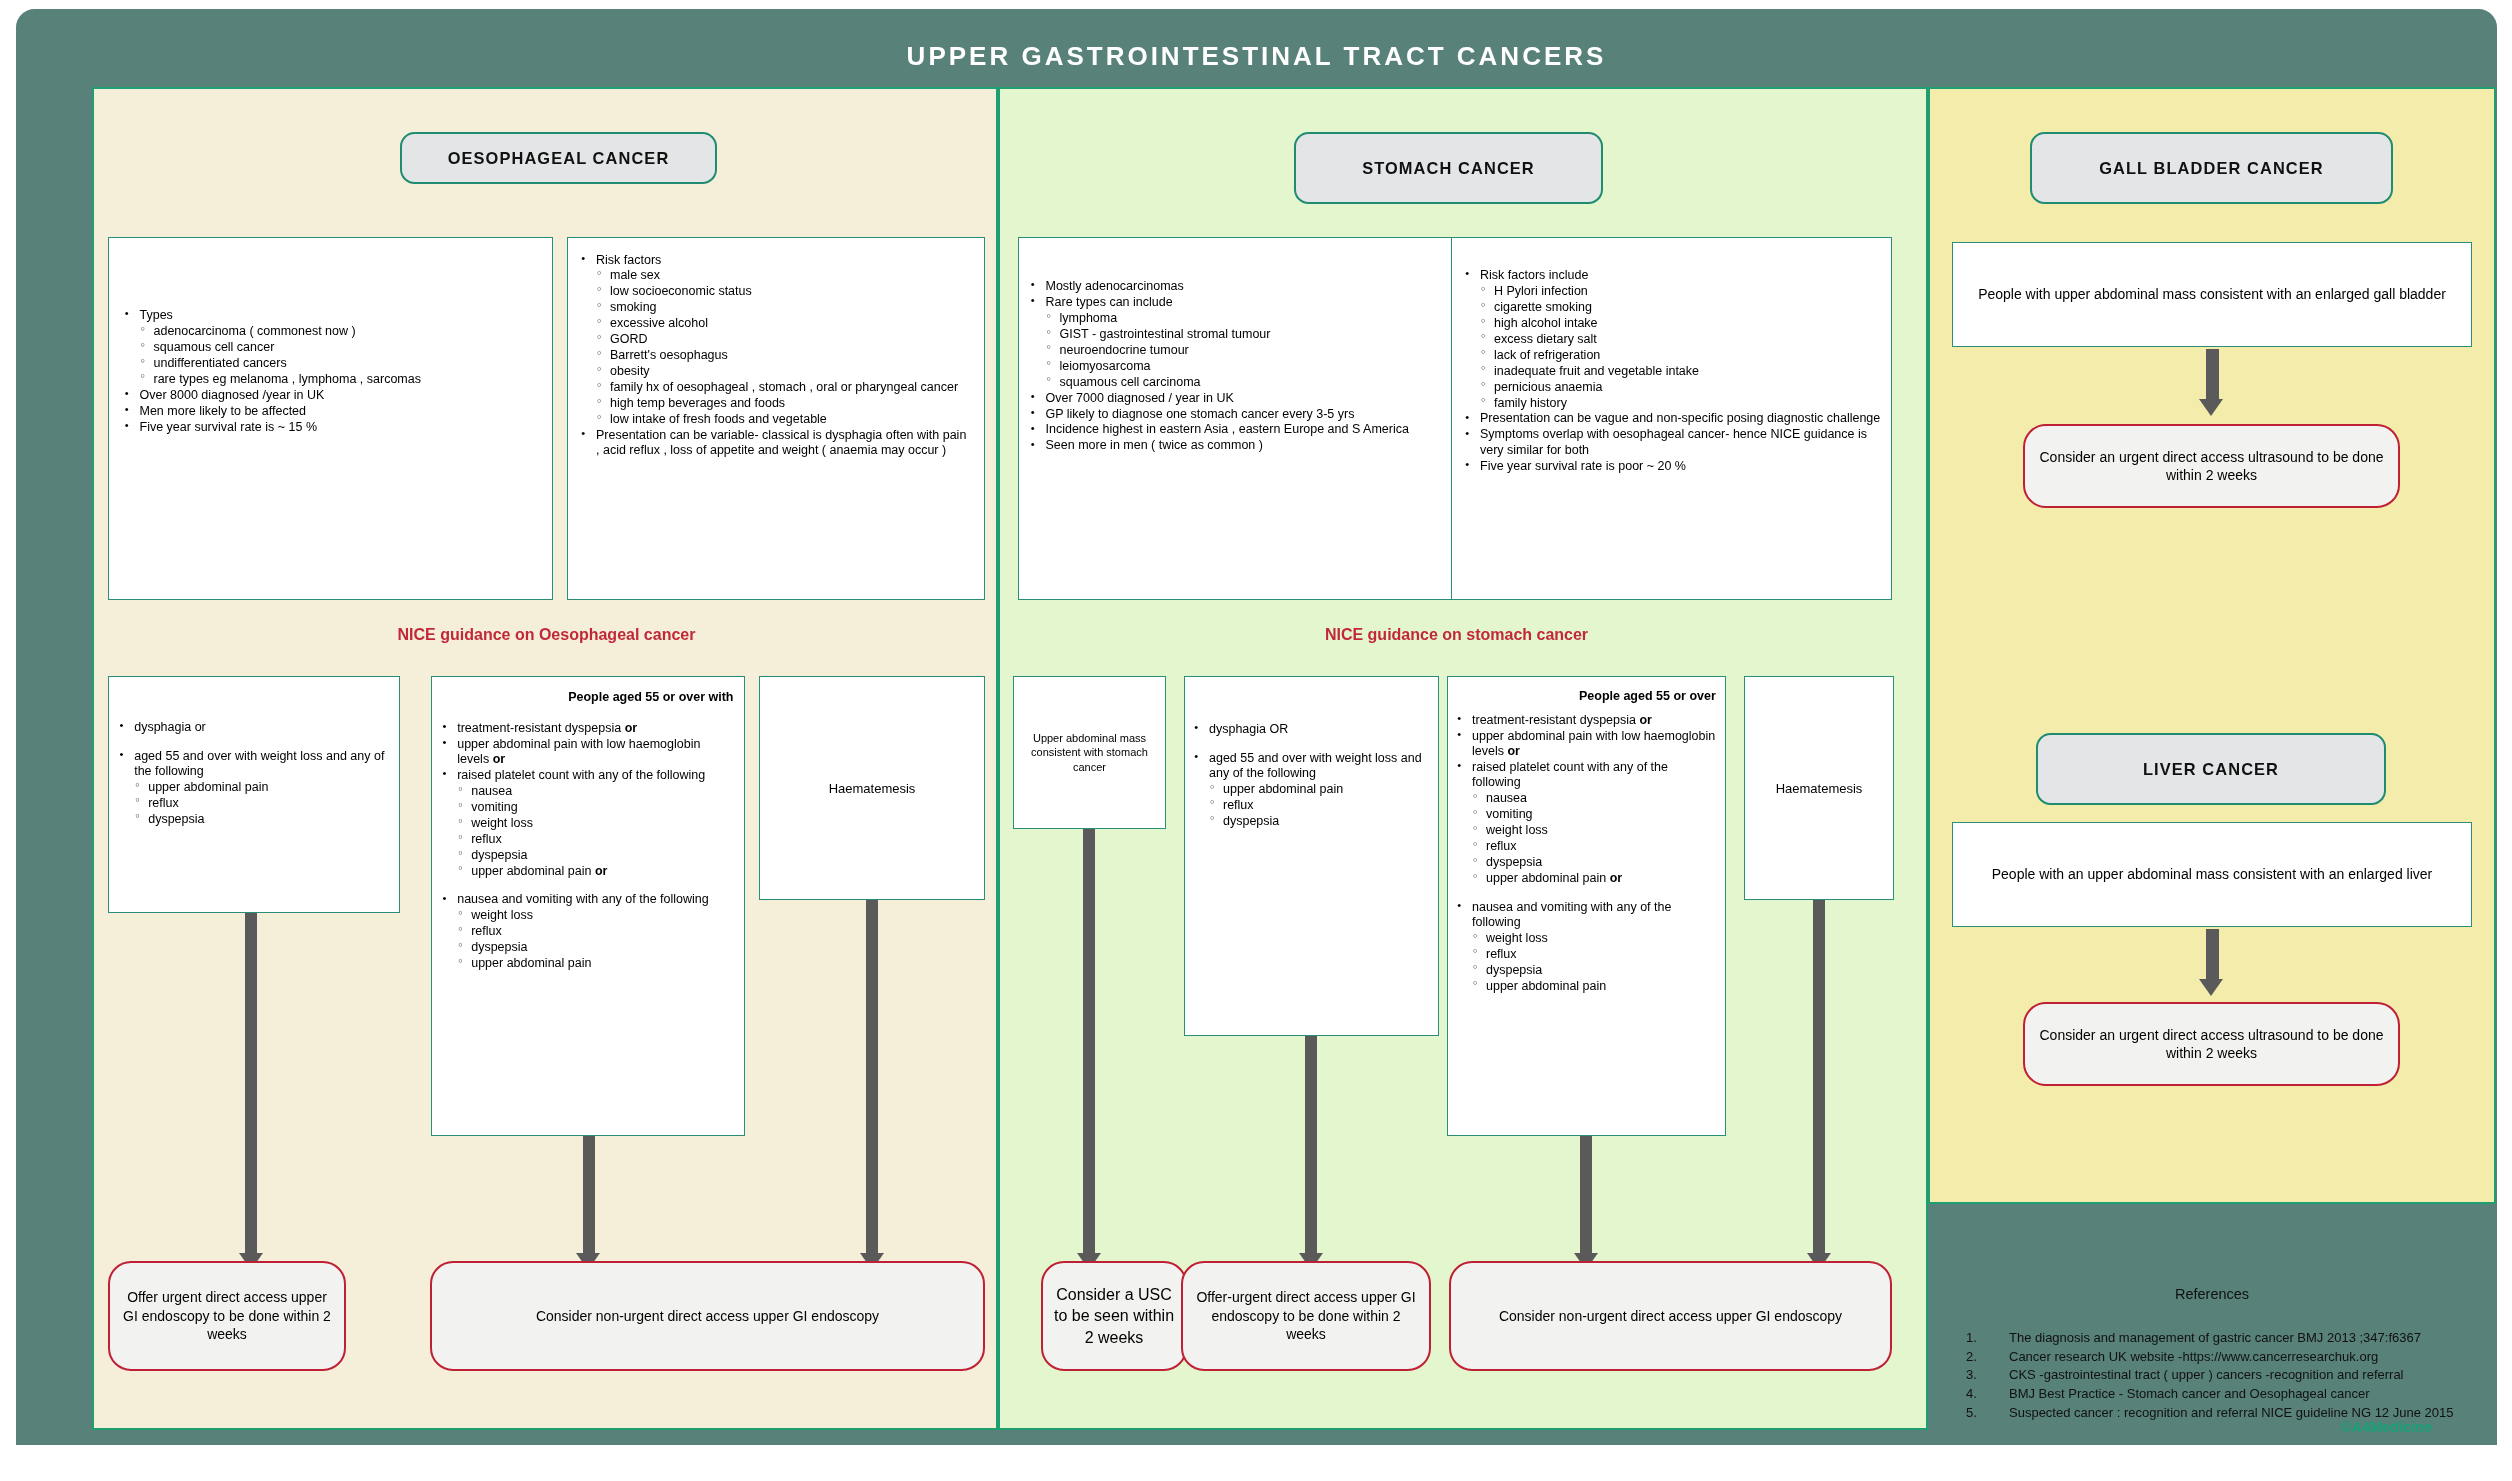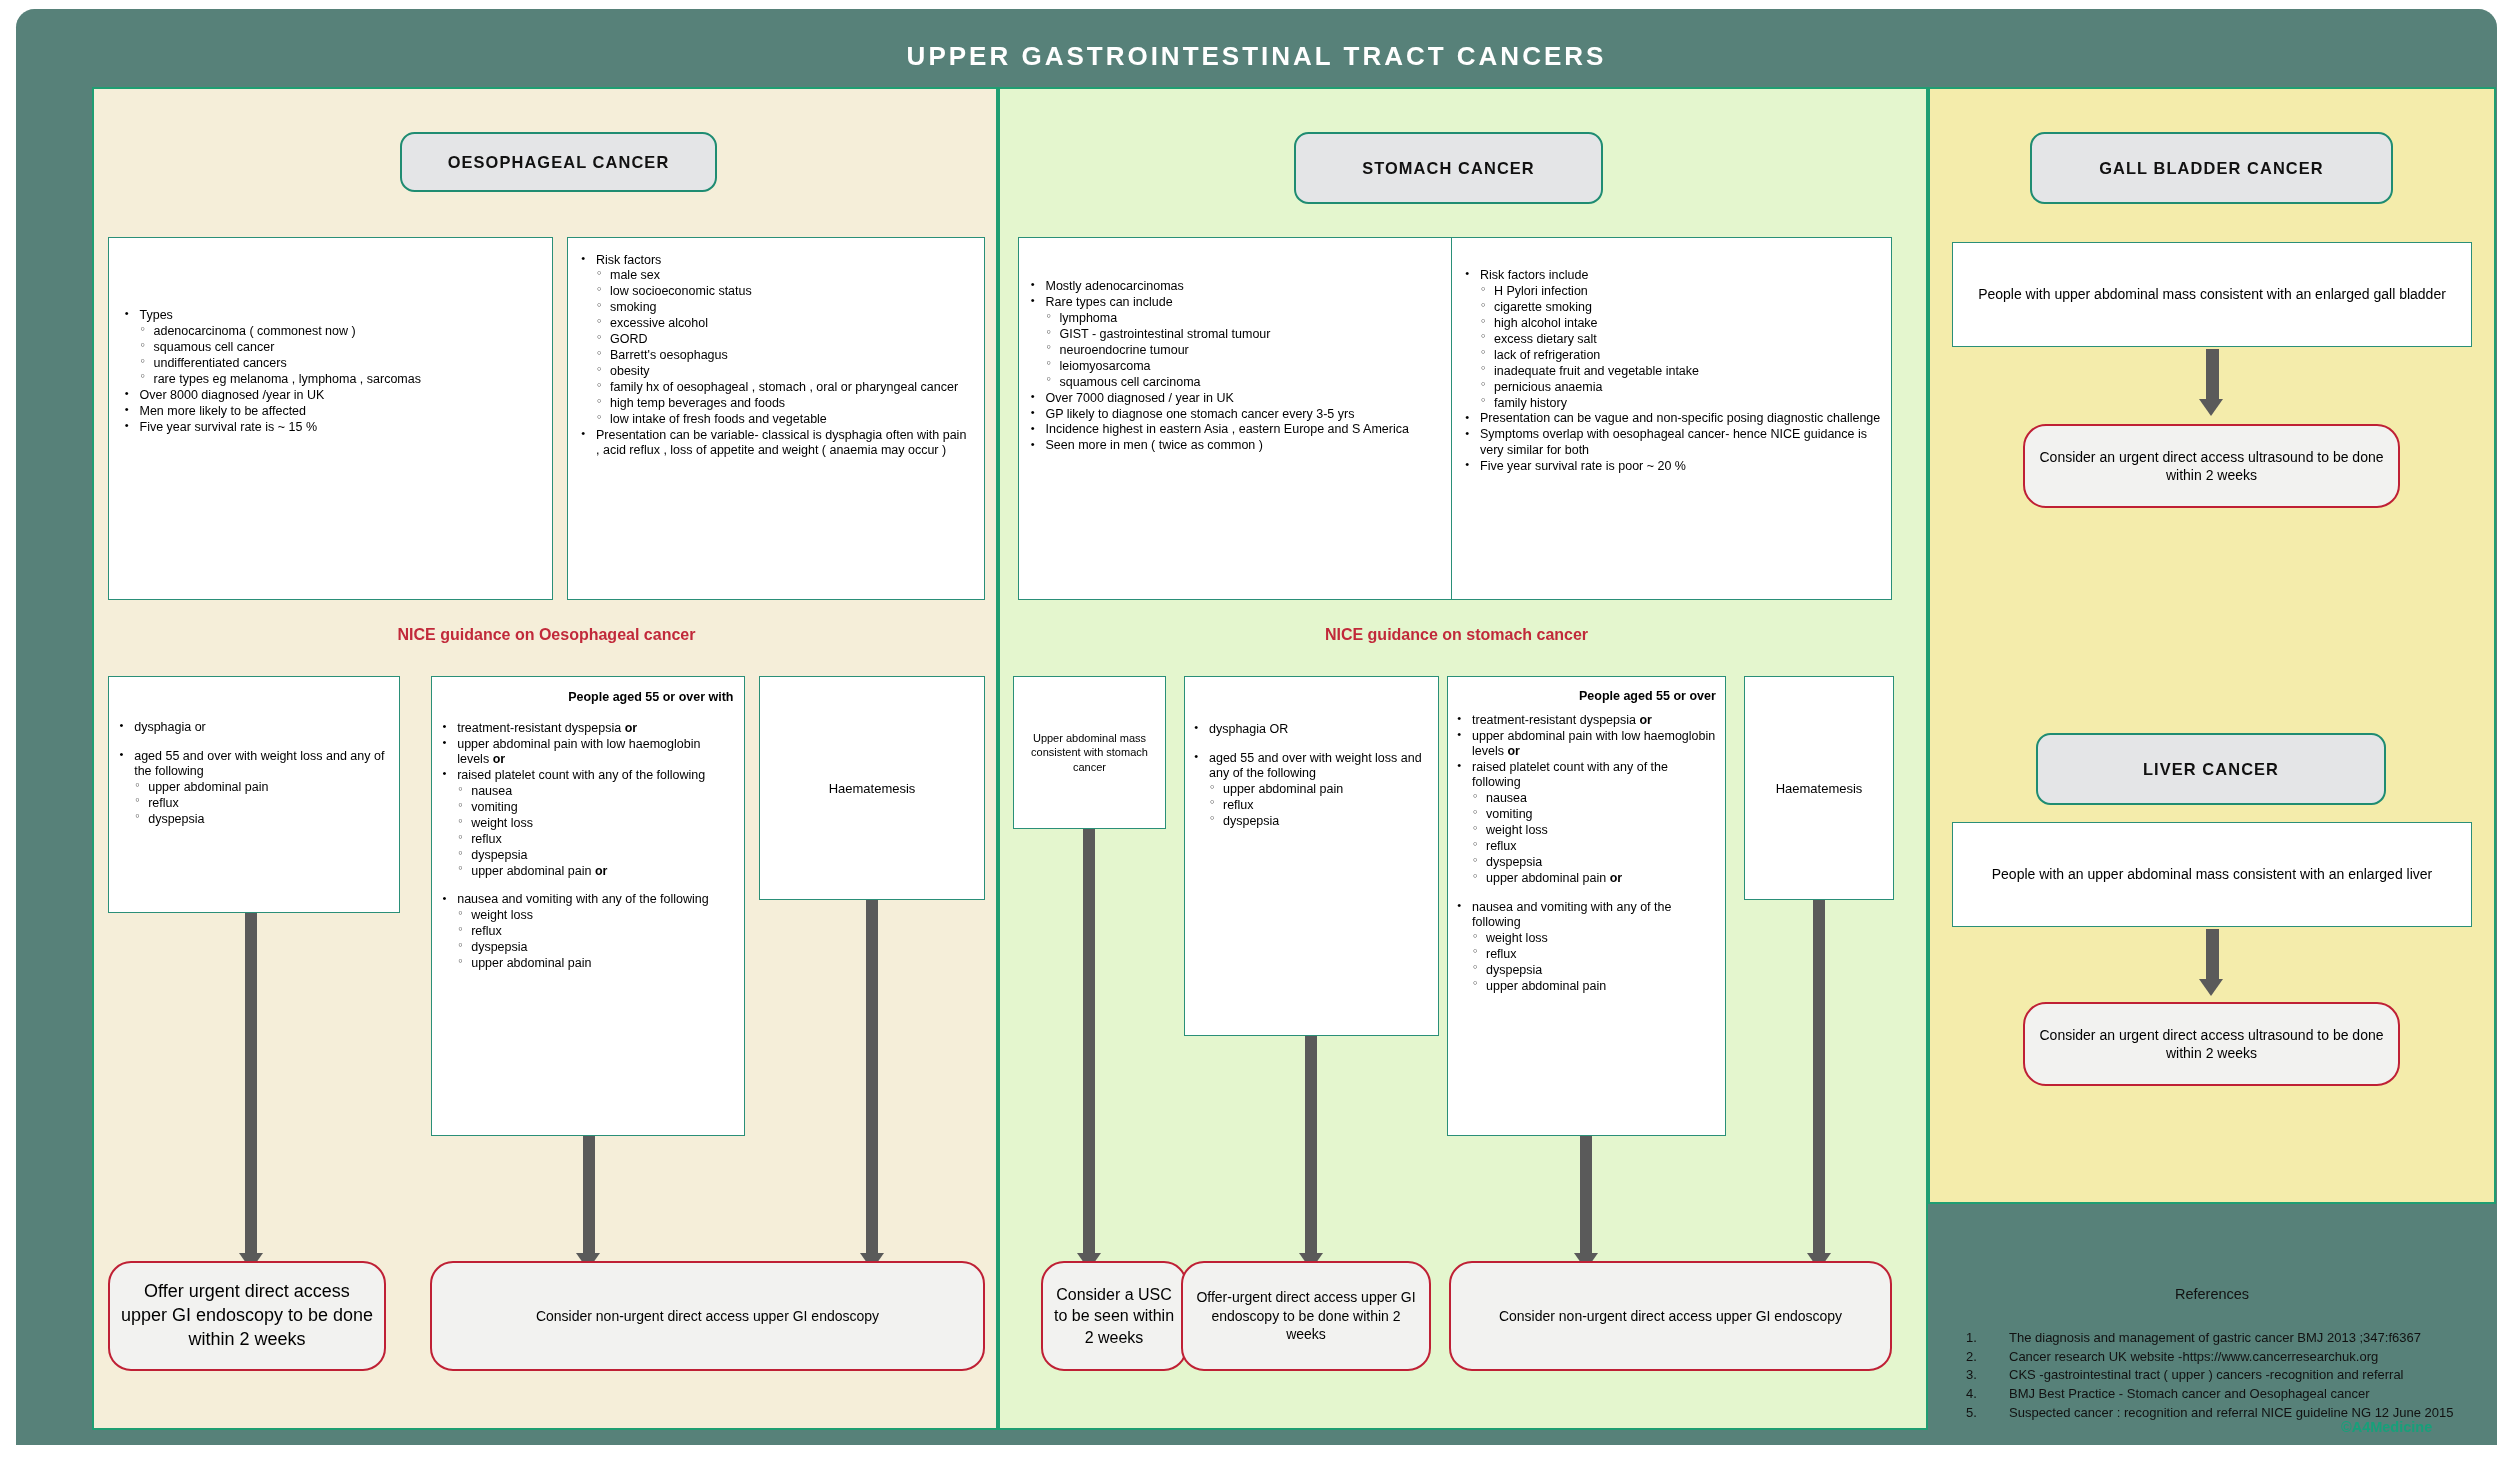--- a/index.html
+++ b/index.html
@@ -15,21 +15,21 @@
   
   .panel{position:absolute;border:2px solid #1f9e72;box-sizing:border-box;}
   #panel-oeso{left:92px;top:87px;width:906px;height:1343px;background:#f5eed9;}
   #panel-stom{left:998px;top:87px;width:930px;height:1343px;background:#e4f6ce;}
   #panel-gall{left:1928px;top:87px;width:568px;height:1117px;background:#f4ecab;}
 
   
   .pill{position:absolute;background:#e4e5e7;border:2px solid #1f8c72;border-radius:14.5px;
         display:flex;align-items:center;justify-content:center;text-align:center;
         font-weight:bold;font-size:16.4px;letter-spacing:1.1px;color:#111;box-sizing:border-box;}
-  #pill-oeso{left:400px;top:132px;width:317px;height:60px;}
+  #pill-oeso{left:400px;top:132px;width:317px;height:52px;}
   #pill-stom{left:1294px;top:132px;width:309px;height:72px;}
   #pill-gall{left:2030px;top:132px;width:363px;height:72px;}
   #pill-liver{left:2036px;top:733px;width:350px;height:72px;}
 
   
   .wbox{position:absolute;background:#ffffff;border:1.3px solid #2a8f78;box-sizing:border-box;}
   .wbox ul{margin:0;padding:0;list-style:none;}
   .wbox li{position:relative;padding-left:16px;margin:0 0 0.7px 0;line-height:1.22;}
   .wbox li.l1:before{content:"\2022";position:absolute;left:1.3px;top:-0.7px;font-size:11.2px;}
   .wbox li.l2{padding-left:30px;}
@@ -137,21 +137,21 @@
 
   <div class="wbox center" style="left:759px;top:676px;width:226px;height:224px;display:flex;align-items:center;justify-content:center;font-size:13px;">Haematemesis</div>
 
   <div class="arrow" style="left:245px;top:913px;width:12px;height:345px;"></div>
   <div class="arrowhead" style="left:239px;top:1253px;"></div>
   <div class="arrow" style="left:583px;top:1136px;width:12px;height:122px;"></div>
   <div class="arrowhead" style="left:576px;top:1253px;"></div>
   <div class="arrow" style="left:866px;top:900px;width:12px;height:358px;"></div>
   <div class="arrowhead" style="left:860px;top:1253px;"></div>
 
-  <div class="rbox" style="left:108px;top:1261px;width:278px;height:110px;font-size:18px;">Offer urgent direct access upper GI endoscopy to be done within 2 weeks</div>
+  <div class="rbox" style="left:108px;top:1261px;width:238px;height:110px;font-size:14px;">Offer urgent direct access upper GI endoscopy to be done within 2 weeks</div>
   <div class="rbox" style="left:430px;top:1261px;width:555px;height:110px;font-size:14px;">Consider non-urgent direct access upper GI endoscopy</div>
 
   <div class="panel" id="panel-stom"></div>
   <div class="pill" id="pill-stom">STOMACH CANCER</div>
 
   <div class="wbox" style="left:1018px;top:237px;width:434px;height:363px;padding:41px 12px 0 10.5px;font-size:12.5px;">
     <ul>
         <li class="l1">Mostly adenocarcinomas</li>
         <li class="l1">Rare types can include</li>
         <li class="l2">lymphoma</li>

